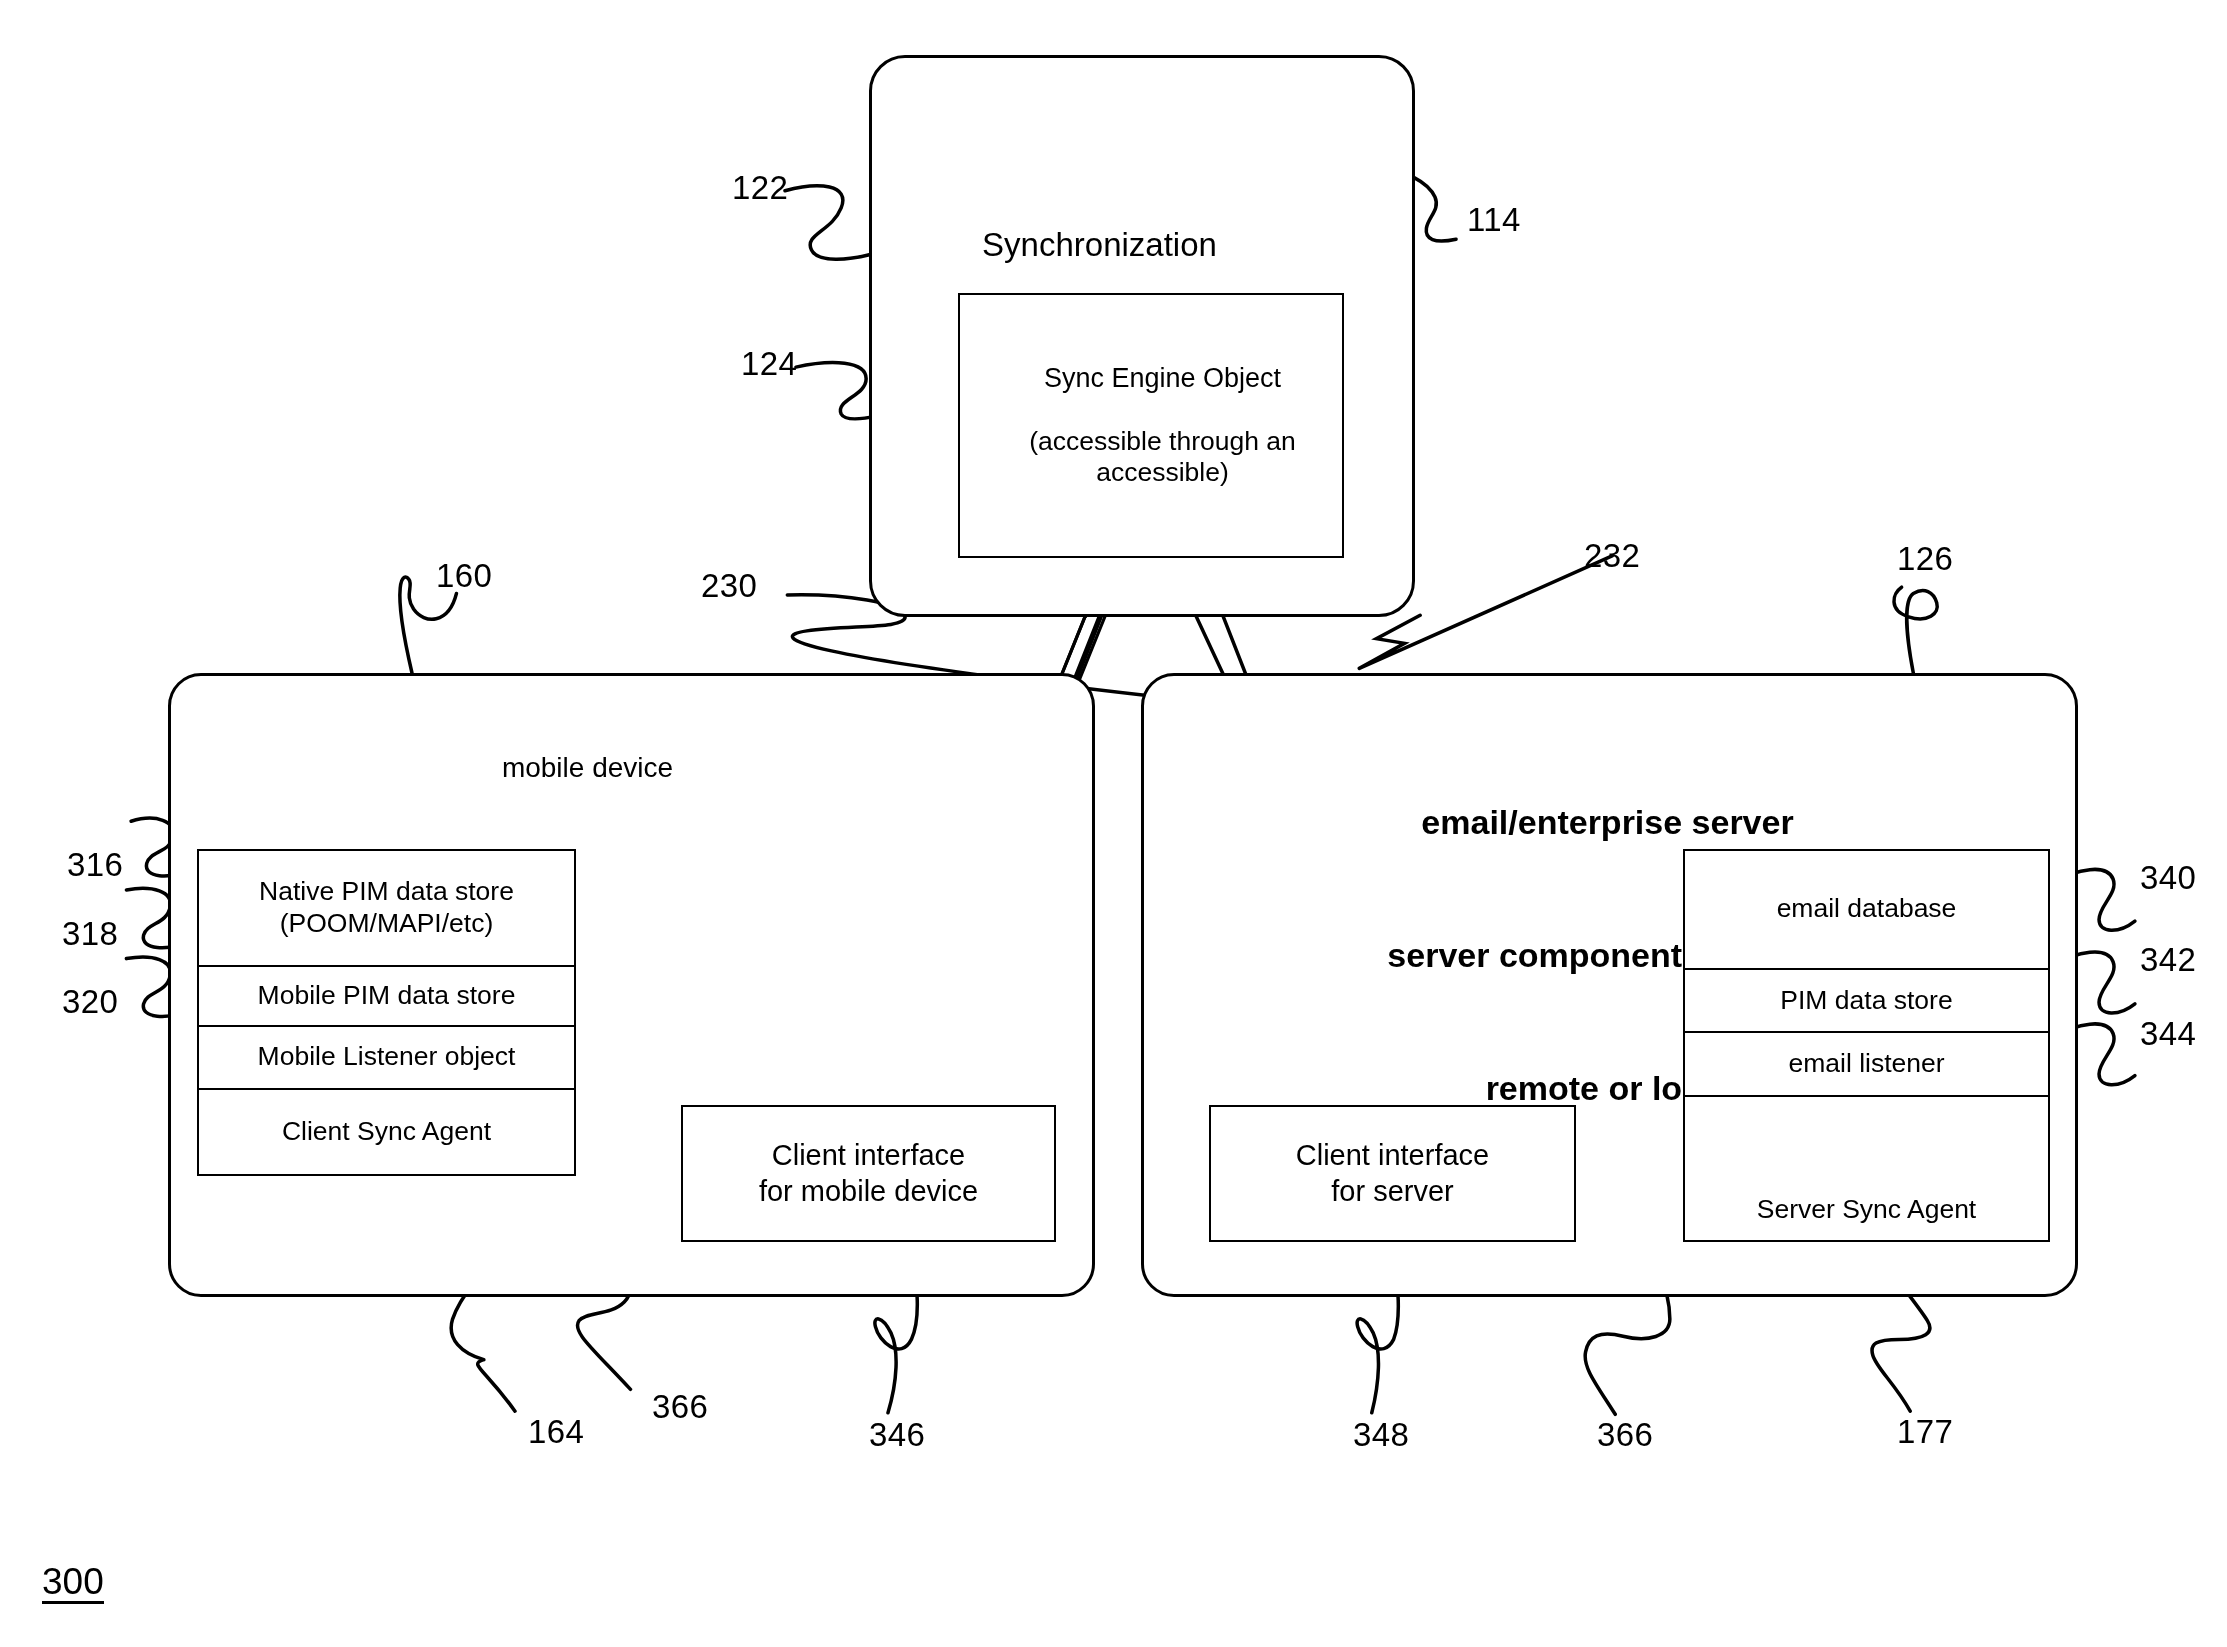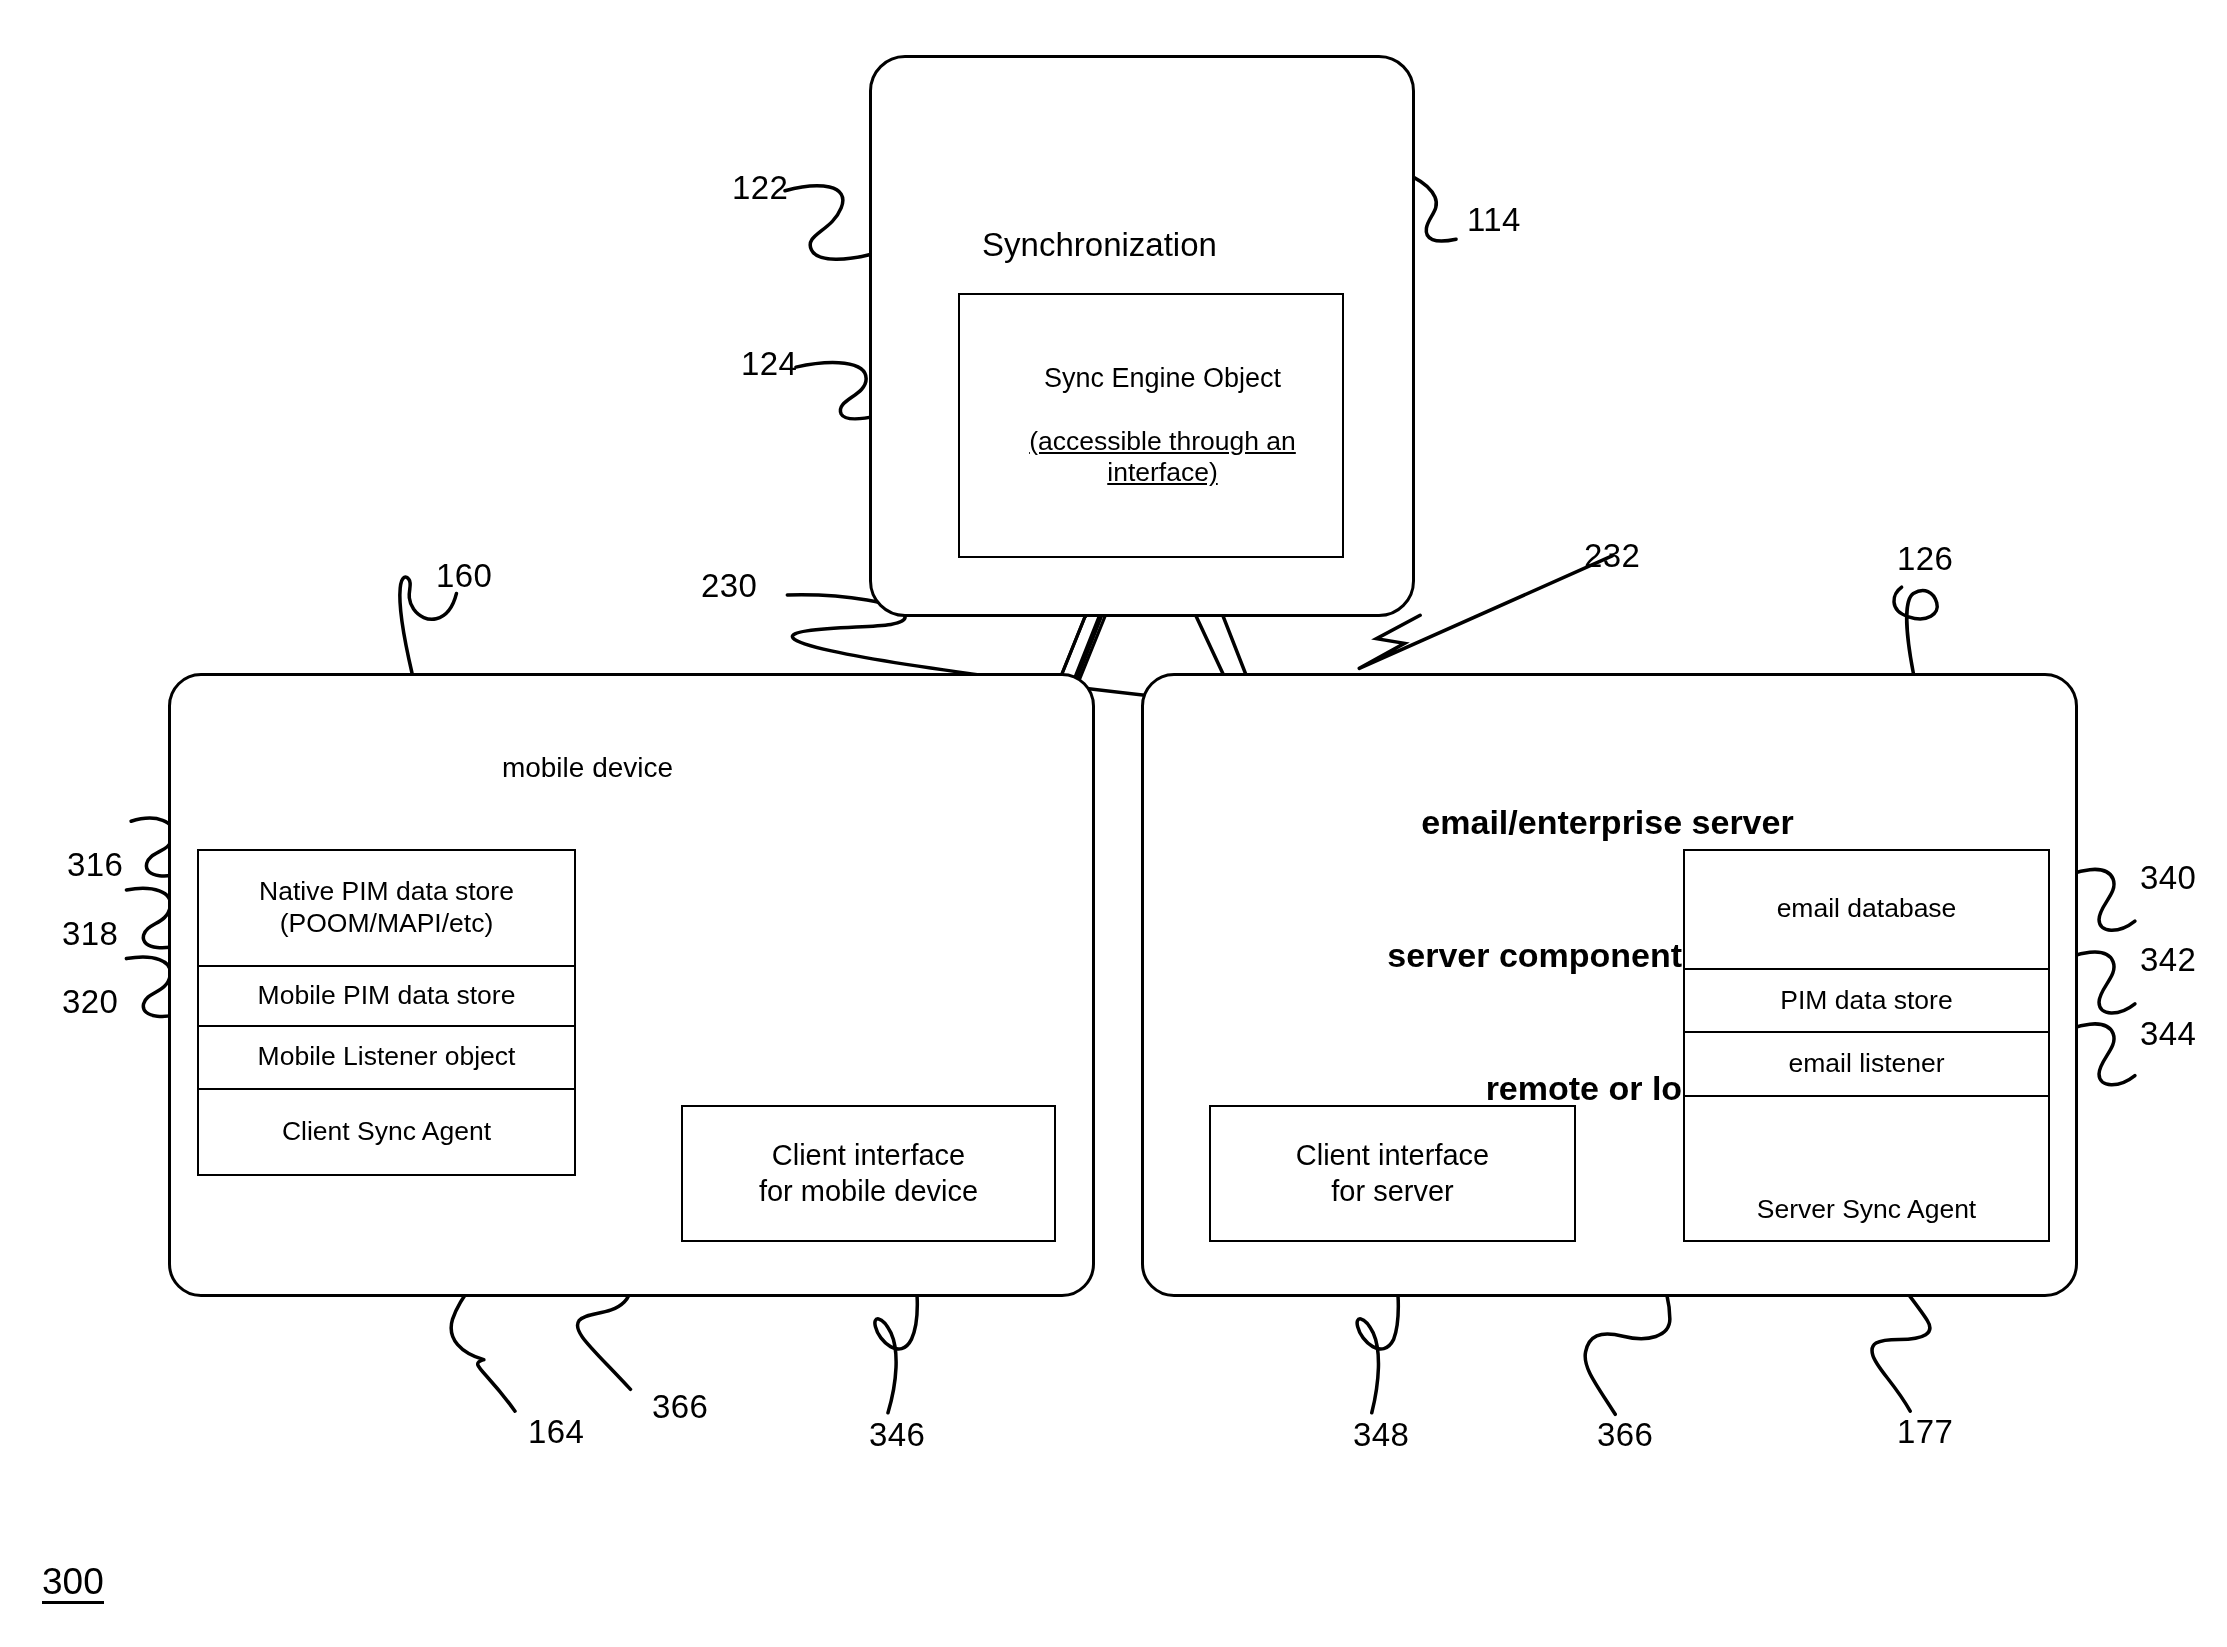--- a/index.html
+++ b/index.html
@@ -22,21 +22,21 @@
   #server-panel{left:1141px;top:673px;width:937px;height:624px;}
 
   
   .box{
     position:absolute;border:2.3px solid #000;background:#fff;box-sizing:border-box;
     display:flex;align-items:center;justify-content:center;text-align:center;
     line-height:1.22;
   }
   #sync-engine-box{left:958px;top:293px;width:386px;height:265px;border-width:2.3px;
       flex-direction:column;gap:31px;font-size:27px;padding-left:23px;}
-  #sync-engine-box .ln2{font-size:26.5px;line-height:1.2;text-decoration:underline;}
+  #sync-engine-box .ln2{font-size:26.5px;line-height:1.2;}
 
   
   .stack{position:absolute;border:2.3px solid #000;background:#fff;box-sizing:border-box;}
   #mobile-stack{left:197px;top:849px;width:379px;height:327px;}
   #server-stack{left:1683px;top:849px;width:367px;height:393px;}
   .cell{
     border-bottom:2.3px solid #000;box-sizing:border-box;
     display:flex;align-items:center;justify-content:center;text-align:center;
     font-size:26.5px;line-height:1.2;
   }
@@ -171,21 +171,21 @@
 
   <div class="txt title" id="sync-title">
     <div>Synchronization</div>
     <div>Server</div>
   </div>
 
   <div class="box" id="sync-engine-box">
     <div>Sync Engine Object</div>
     <div class="ln2">
       <div>(accessible through an</div>
-      <div>interface)</div>
+      <div>accessible)</div>
     </div>
   </div>
 
   <div class="panel" id="mobile-panel"></div>
   <div class="txt" id="mobile-title">mobile device</div>
 
   <div class="stack" id="mobile-stack">
     <div class="cell m1">
       <div>
         <div>Native PIM data store</div>

